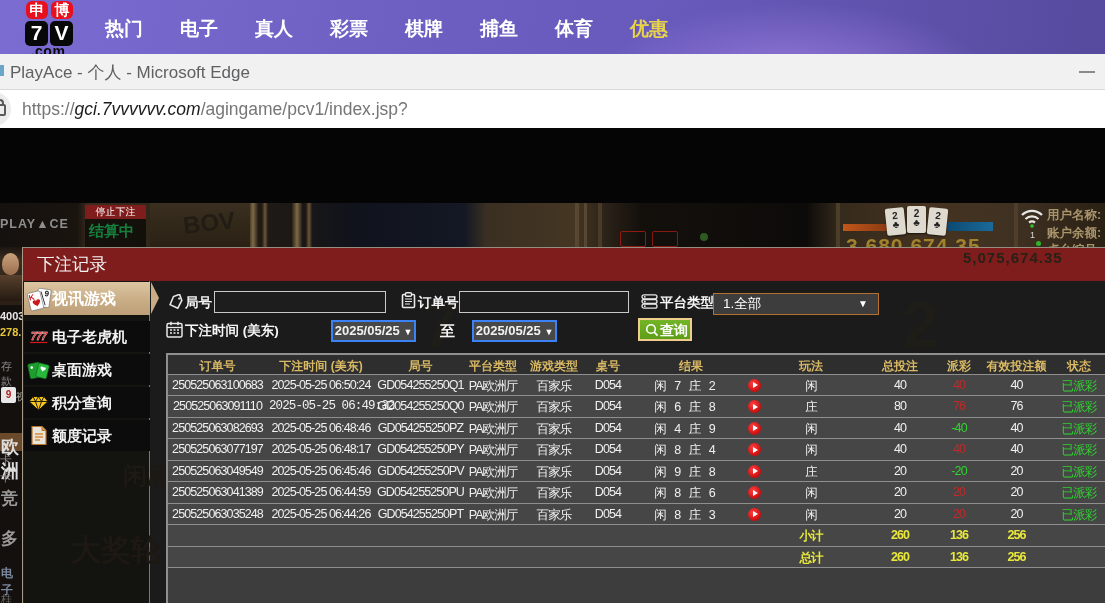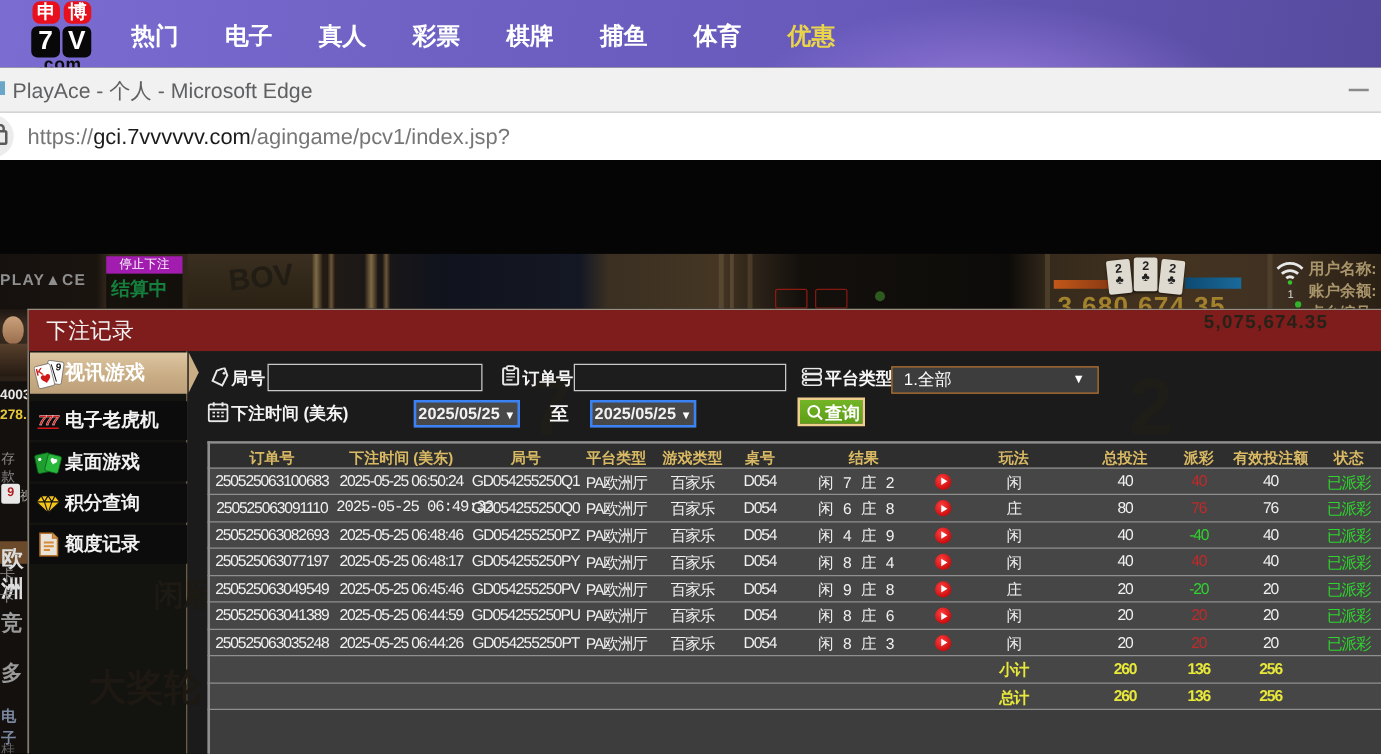--- a/index.html
+++ b/index.html
@@ -22,21 +22,21 @@
   
   #titlebar { left:0; top:54px; width:1105px; height:36px; background:#f1f1f1; border-bottom:1px solid #d8d8d8; }
   #titletext { position:absolute; left:10px; top:61px; font-size:17px; color:#5f6062; }
   #minim { position:absolute; left:1079px; top:71px; width:16px; height:2px; background:#8a8a8a; }
   #tbicon { position:absolute; left:0; top:65px; width:4px; height:11px; background:#6aa6c8; }
 
   
   #urlbar { left:0; top:90px; width:1105px; height:38px; background:#ffffff; }
   #urlicon { position:absolute; left:-23px; top:92px; width:34px; height:34px; border-radius:50%; background:#ececec; }
   #urltext { position:absolute; left:22px; top:99px; font-size:17.5px; color:#767676; }
-  #urltext b { color:#1b1b1b; font-weight:normal; }
+  #urltext b { color:#1b1b1b; font-weight:normal;font-style:italic; }
 
   
   #blackband { left:0; top:128px; width:1105px; height:75px; background:#050505; }
 
   
   #gamestrip { left:0; top:203px; width:1105px; height:44px; background:#171310; overflow:hidden; }
 
   
   #panel { left:22px; top:247px; width:1083px; height:356px; background:#1d1d1d; border-left:1px solid #a89a86; border-top:1px solid #968e80; }
   #ptitle { position:absolute; left:14px; top:4px; color:#f2f2f2; font-size:17.5px; }
@@ -123,21 +123,21 @@
     <div style="position:absolute; left:306px; top:0; width:6px; height:44px; background:linear-gradient(90deg,#241b11,#6a563c,#241b11);"></div>
     <div style="position:absolute; left:620px; top:28px; width:26px; height:16px; border:1.5px solid #8e1a12; border-radius:2px;"></div>
     <div style="position:absolute; left:652px; top:28px; width:26px; height:16px; border:1.5px solid #861812; border-radius:2px;"></div>
     <div style="position:absolute; left:700px; top:30px; width:8px; height:8px; border-radius:50%; background:#3a7a2a; opacity:.7;"></div>
     <div style="position:absolute; left:575px; top:0; width:4px; height:44px; background:#5e4c34; opacity:.8;"></div>
     <div style="position:absolute; left:584px; top:0; width:3px; height:44px; background:#6a5740; opacity:.6;"></div>
     <div style="position:absolute; left:598px; top:0; width:4px; height:44px; background:#56442e; opacity:.7;"></div>
     <div style="position:absolute; left:836px; top:0; width:4px; height:44px; background:#5e4c34; opacity:.6;"></div>
     <div style="position:absolute; left:1014px; top:0; width:4px; height:44px; background:#5e4c34; opacity:.5;"></div>
     <div style="position:absolute; left:0px; top:14px; color:#8f8f8f; font-size:12.5px; font-weight:bold; letter-spacing:1px;">PLAY<span style="color:#8f8f8f;">▲</span>CE</div>
-    <div style="position:absolute; left:85px; top:2px; width:61px; height:14px; background:#a21caf; color:#fff; font-size:10px; text-align:center; line-height:14px;">停止下注</div>
+    <div style="position:absolute; left:85px; top:2px; width:61px; height:14px; background:#7f1d1d; color:#fff; font-size:10px; text-align:center; line-height:14px;">停止下注</div>
     <div style="position:absolute; left:85px; top:16px; width:61px; height:28px; background:rgba(10,8,6,.75);"></div>
     <div style="position:absolute; left:89px; top:19px; color:#15803d; font-size:15px; font-weight:bold;">结算中</div>
     <div style="position:absolute; left:150px; top:0px; width:100px; height:44px; background:linear-gradient(180deg,#3a2f20,#2a2114);"></div>
     <div style="position:absolute; left:183px; top:6px; color:#211c14; font-size:24px; font-weight:bold; transform:rotate(-6deg);">BOV</div>
     <div style="position:absolute; left:843px; top:21px; width:45px; height:7px; background:linear-gradient(90deg,#c2571a,#8a3a12);"></div>
     <div style="position:absolute; left:948px; top:19px; width:45px; height:9px; background:linear-gradient(90deg,#0d4a72,#1a6a9a);"></div>
     <div class="card" style="left:886px; top:5px; transform:rotate(-6deg);">2<br>♣</div>
     <div class="card" style="left:907px; top:3px;">2<br>♣</div>
     <div class="card" style="left:928px; top:5px; transform:rotate(6deg);">2<br>♣</div>
     <div style="position:absolute; left:846px; top:31px; color:#a3822e; font-size:21px; font-weight:bold; letter-spacing:1px;">3,680,674.35</div>

